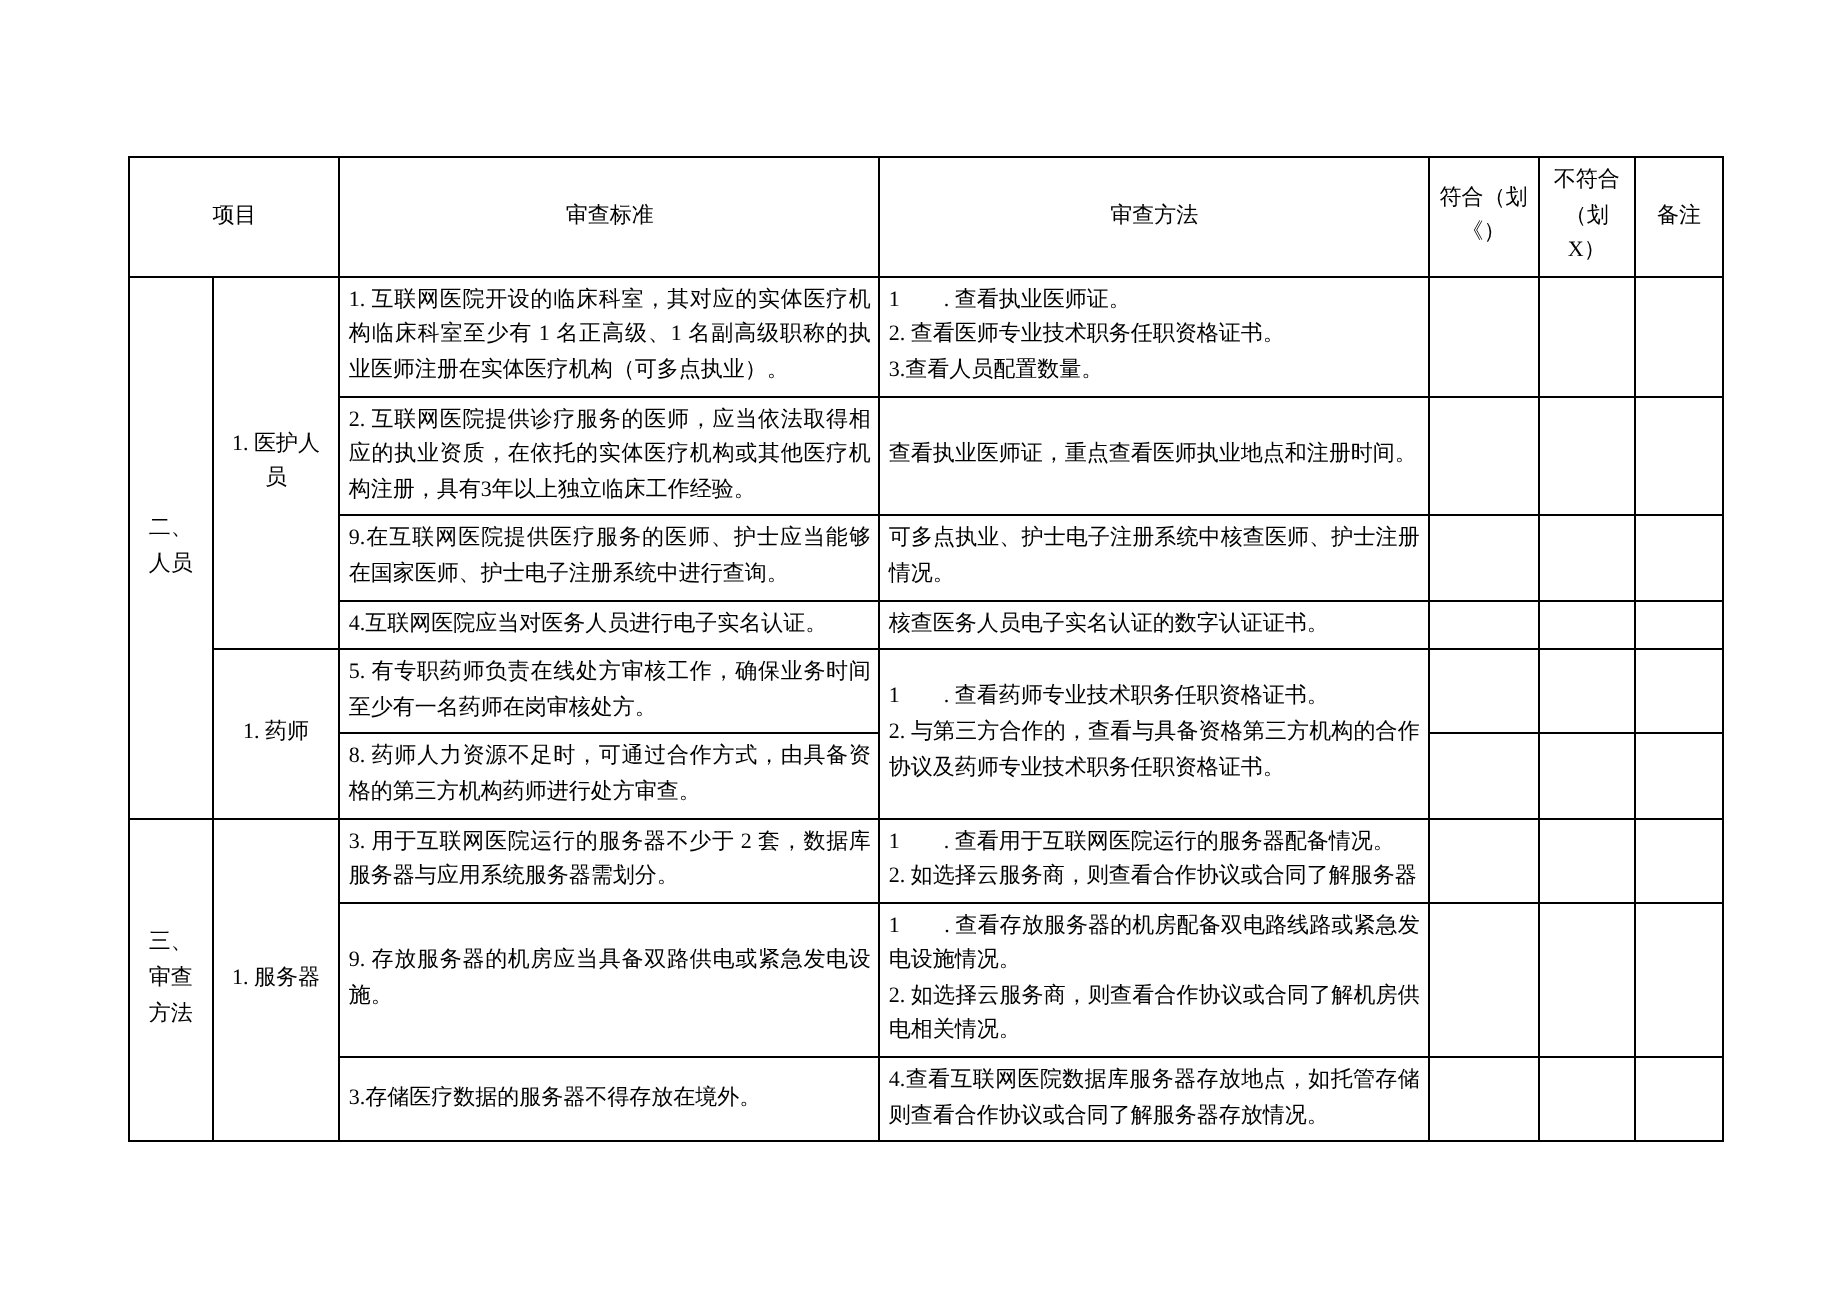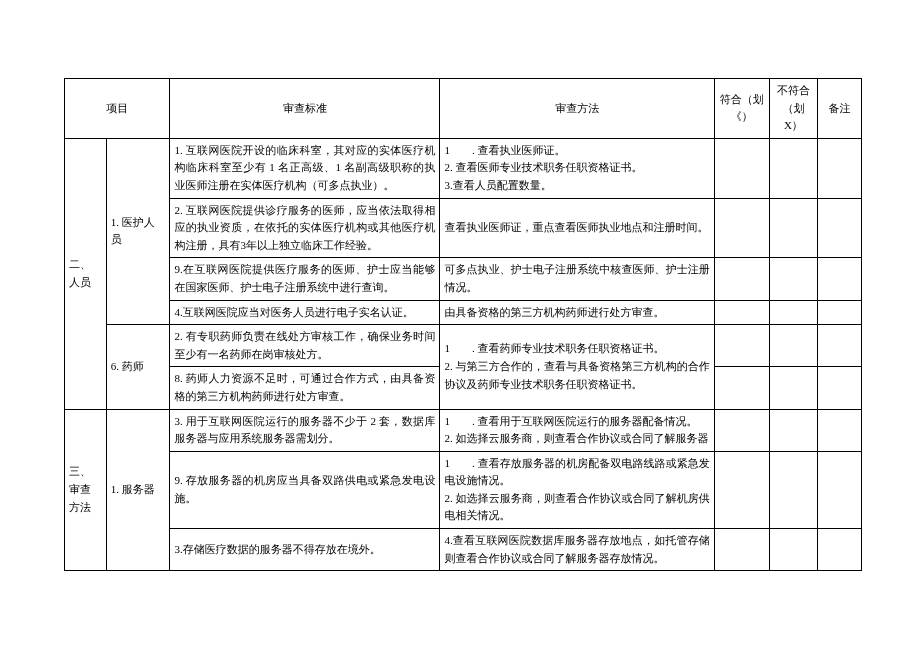--- a/index.html
+++ b/index.html
@@ -8,21 +8,21 @@
     table { border-collapse: collapse; width: 100%; table-layout: fixed; }
     td, th { border: 1px solid #000; vertical-align: middle; padding: 3px 4px; line-height: 1.6; }
     th { font-weight: normal; text-align: center; }
     .c1 { width: 38px; }
     .c2 { width: 58px; }
     .c3 { width: 246px; }
     .c4 { width: 250px; }
     .c5 { width: 50px; }
     .c6 { width: 44px; }
     .c7 { width: 40px; }
-    .cent { }
+    .cent { text-align: center; }
     .just { text-align: justify; font-family: Liberation Serif, serif; }
   </style>
 </head>
 <body>
 
 <div class="page">
   <table>
     <colgroup>
       <col class="c1">
         <col class="c2">
@@ -60,28 +60,28 @@
     </tr>
     <tr>
       <td class="just">9.在互联网医院提供医疗服务的医师、护士应当能够在国家医师、护士电子注册系统中进行查询。</td>
       <td class="just">可多点执业、护士电子注册系统中核查医师、护士注册情况。</td>
       <td></td>
       <td></td>
       <td></td>
     </tr>
     <tr>
       <td class="just">4.互联网医院应当对医务人员进行电子实名认证。</td>
-      <td class="just">由具备资格的第三方机构药师进行处方审查。</td>
+      <td class="just">核查医务人员电子实名认证的数字认证证书。</td>
       <td></td>
       <td></td>
       <td></td>
     </tr>
     <tr>
-      <td rowspan="2" class="cent">6. 药师</td>
-      <td class="just">2. 有专职药师负责在线处方审核工作，确保业务时间至少有一名药师在岗审核处方。</td>
+      <td rowspan="2" class="cent">1. 药师</td>
+      <td class="just">5. 有专职药师负责在线处方审核工作，确保业务时间至少有一名药师在岗审核处方。</td>
       <td rowspan="2" class="just">1　　. 查看药师专业技术职务任职资格证书。<br>2. 与第三方合作的，查看与具备资格第三方机构的合作协议及药师专业技术职务任职资格证书。</td>
       <td></td>
       <td></td>
       <td></td>
     </tr>
     <tr>
       <td class="just">8. 药师人力资源不足时，可通过合作方式，由具备资格的第三方机构药师进行处方审查。</td>
       <td></td>
       <td></td>
       <td></td>

